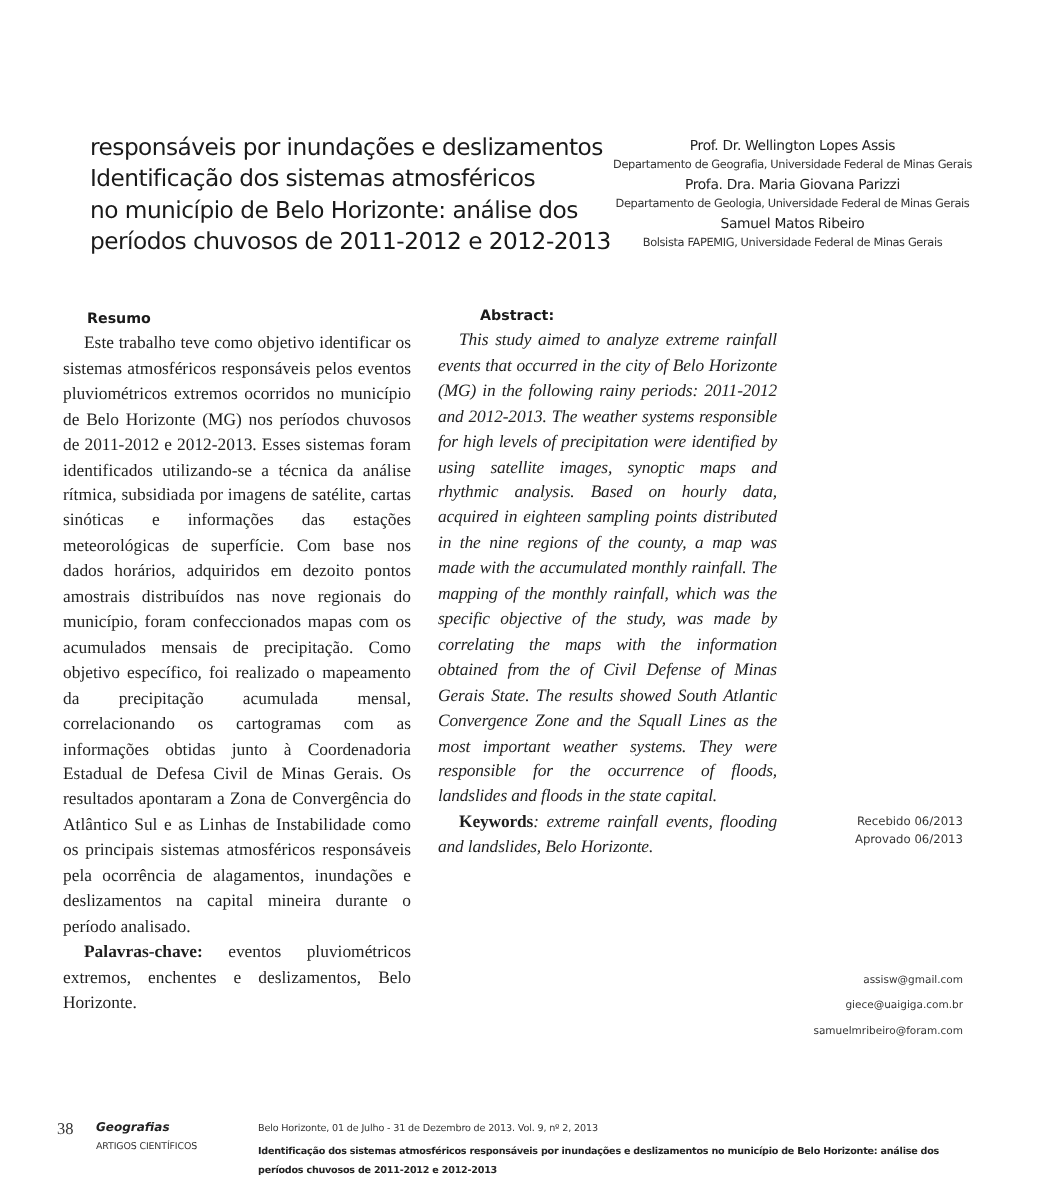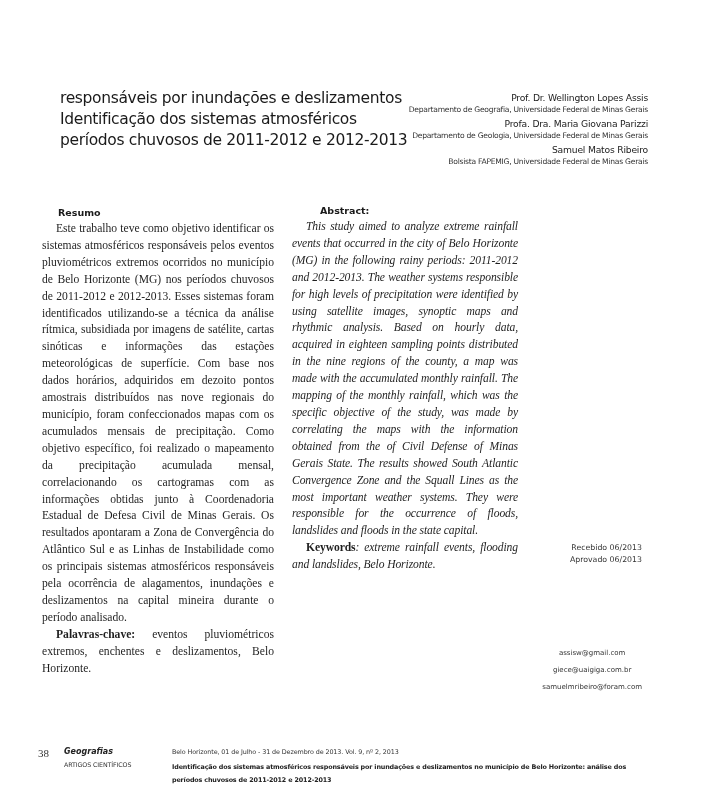--- a/index.html
+++ b/index.html
@@ -6,21 +6,21 @@
   body { width: 704px; height: 800px; position: relative; overflow: hidden; color: #1a1a1a; }
 
   .title {
     position: absolute; left: 60px; top: 88px; width: 330px;
     font-family: "DejaVu Sans", sans-serif; font-size: 15.5px; line-height: 21px;
     color: #1a1a1a; letter-spacing: -0.35px;
   }
   .title div { white-space: nowrap; }
 
   .authors {
-    position: absolute; right: 56px; top: 92px; text-align: right;
+    position: absolute; right: 56px; top: 92px; text-align: center;
     font-family: "DejaVu Sans", sans-serif; color: #222;
   }
   .author-name { font-size: 9.2px; line-height: 12px; letter-spacing: -0.2px; }
   .author-aff { font-size: 7.6px; line-height: 11px; margin-bottom: 3px; letter-spacing: -0.25px; color: #333; }
 
   .col-left { position: absolute; left: 42px; top: 206px; width: 232px; }
   .col-right { position: absolute; left: 292px; top: 204px; width: 226px; }
 
   .section-head {
     font-family: "DejaVu Sans", sans-serif; font-size: 9.5px; font-weight: bold;
@@ -37,21 +37,21 @@
   .kw-label { font-weight: bold; font-style: normal; }
 
   .received {
     position: absolute; right: 62px; top: 542px; text-align: right;
     font-family: "DejaVu Sans", sans-serif; font-size: 7.8px; line-height: 11.5px; color: #333;
   }
   .emails {
     position: absolute; right: 62px; top: 645px; text-align: right;
     font-family: "DejaVu Sans", sans-serif; font-size: 7px; color: #333;
   }
-  .emails div { line-height: 17px; text-align: center; }
+  .emails div { line-height: 17px; }
 
   .footer { position: absolute; left: 0; top: 747px; width: 704px; height: 40px; padding-left: 32px; }
   .page-num {
     position: absolute; left: 38px; top: 0; font-family: "Liberation Serif", serif;
     font-size: 11px; color: #333;
   }
   .journal {
     position: absolute; left: 64px; top: 0; font-family: "DejaVu Sans", sans-serif;
     font-size: 8px; font-weight: bold; font-style: italic; color: #222;
   }
@@ -68,20 +68,21 @@
     font-family: "DejaVu Sans", sans-serif; font-size: 6.4px; font-weight: bold;
     line-height: 13px; color: #222; letter-spacing: -0.15px;
   }
 </style>
 </head>
 <body>
 
 <div class="title">
   <div>responsáveis por inundações e deslizamentos</div>
   <div>Identificação dos sistemas atmosféricos</div>
+  <div>no município de Belo Horizonte: análise dos</div>
   <div>períodos chuvosos de 2011-2012 e 2012-2013</div>
 </div>
 
 <div class="authors">
   <div class="author-name">Prof. Dr. Wellington Lopes Assis</div>
   <div class="author-aff">Departamento de Geografia, Universidade Federal de Minas Gerais</div>
   <div class="author-name">Profa. Dra. Maria Giovana Parizzi</div>
   <div class="author-aff">Departamento de Geologia, Universidade Federal de Minas Gerais</div>
   <div class="author-name">Samuel Matos Ribeiro</div>
   <div class="author-aff">Bolsista FAPEMIG, Universidade Federal de Minas Gerais</div>

